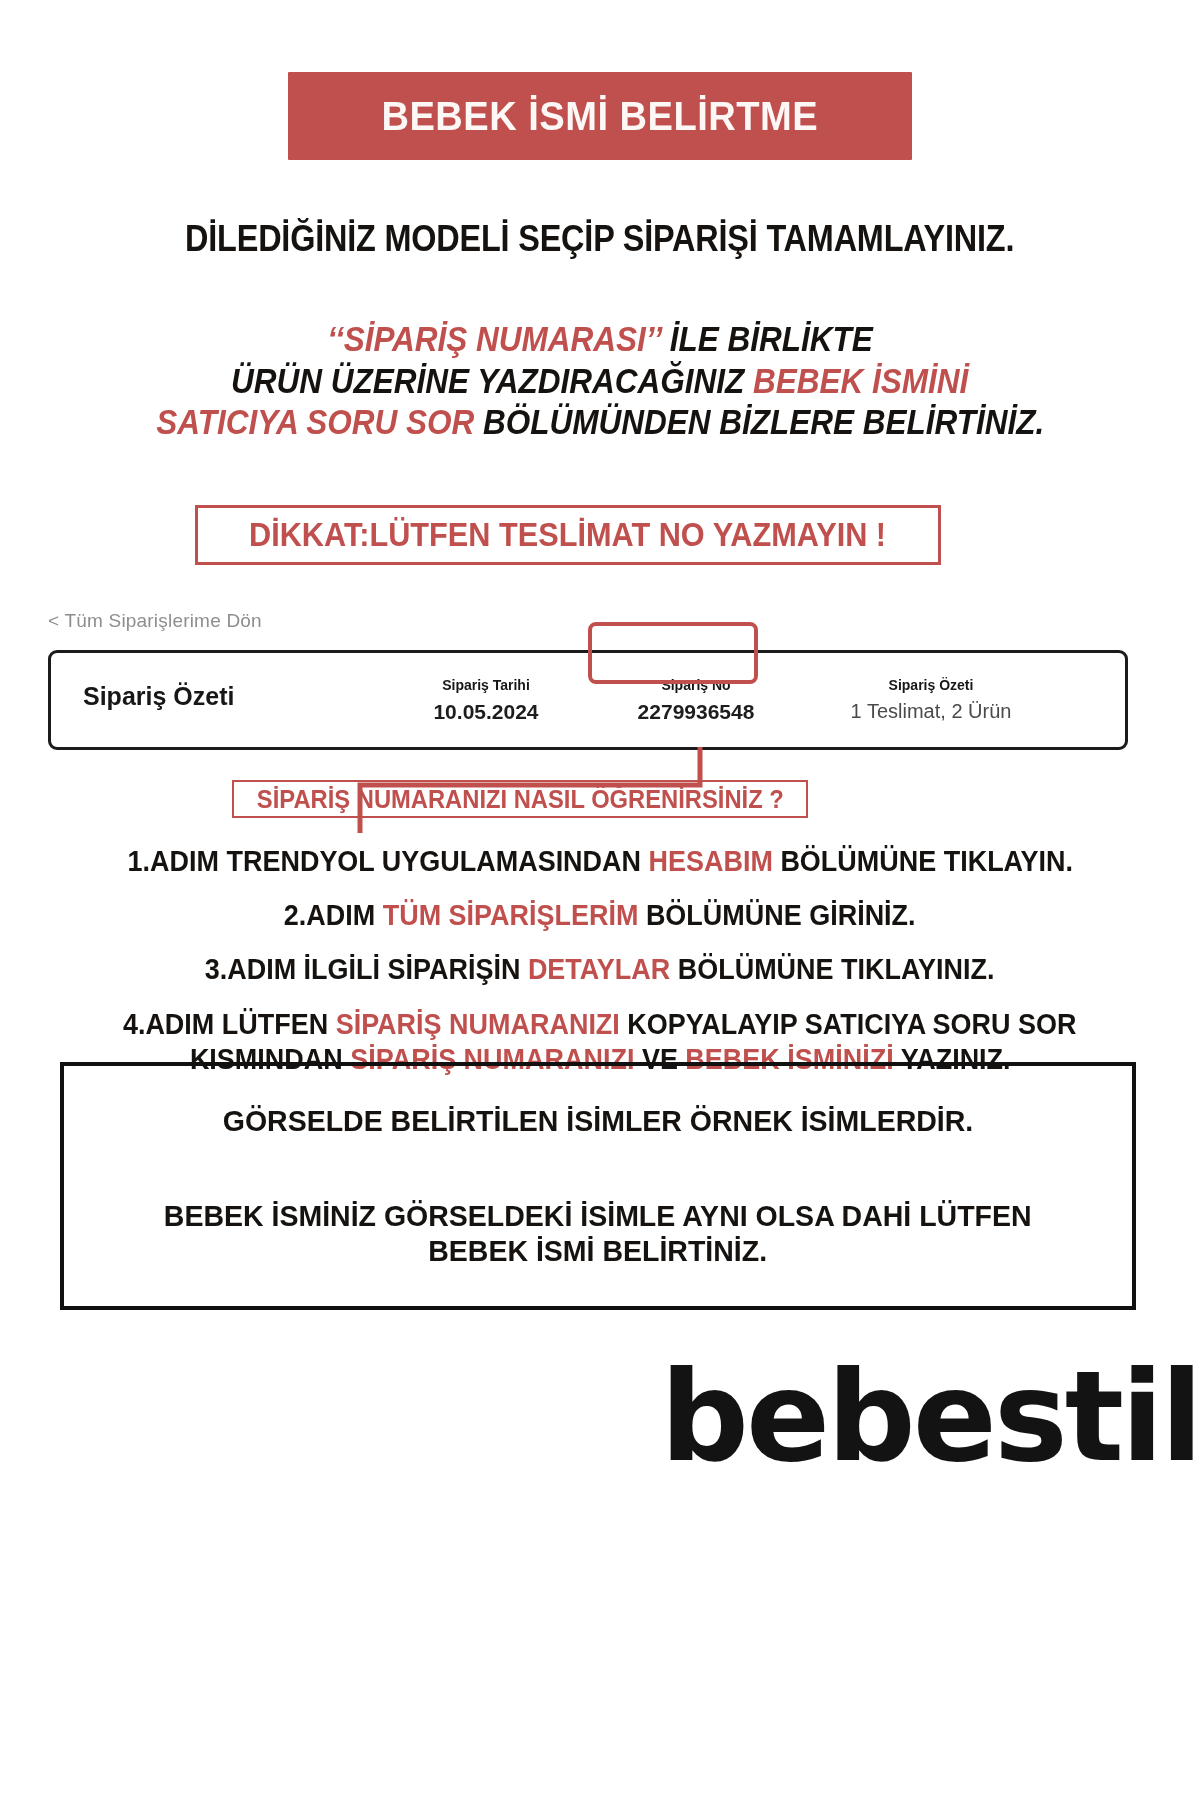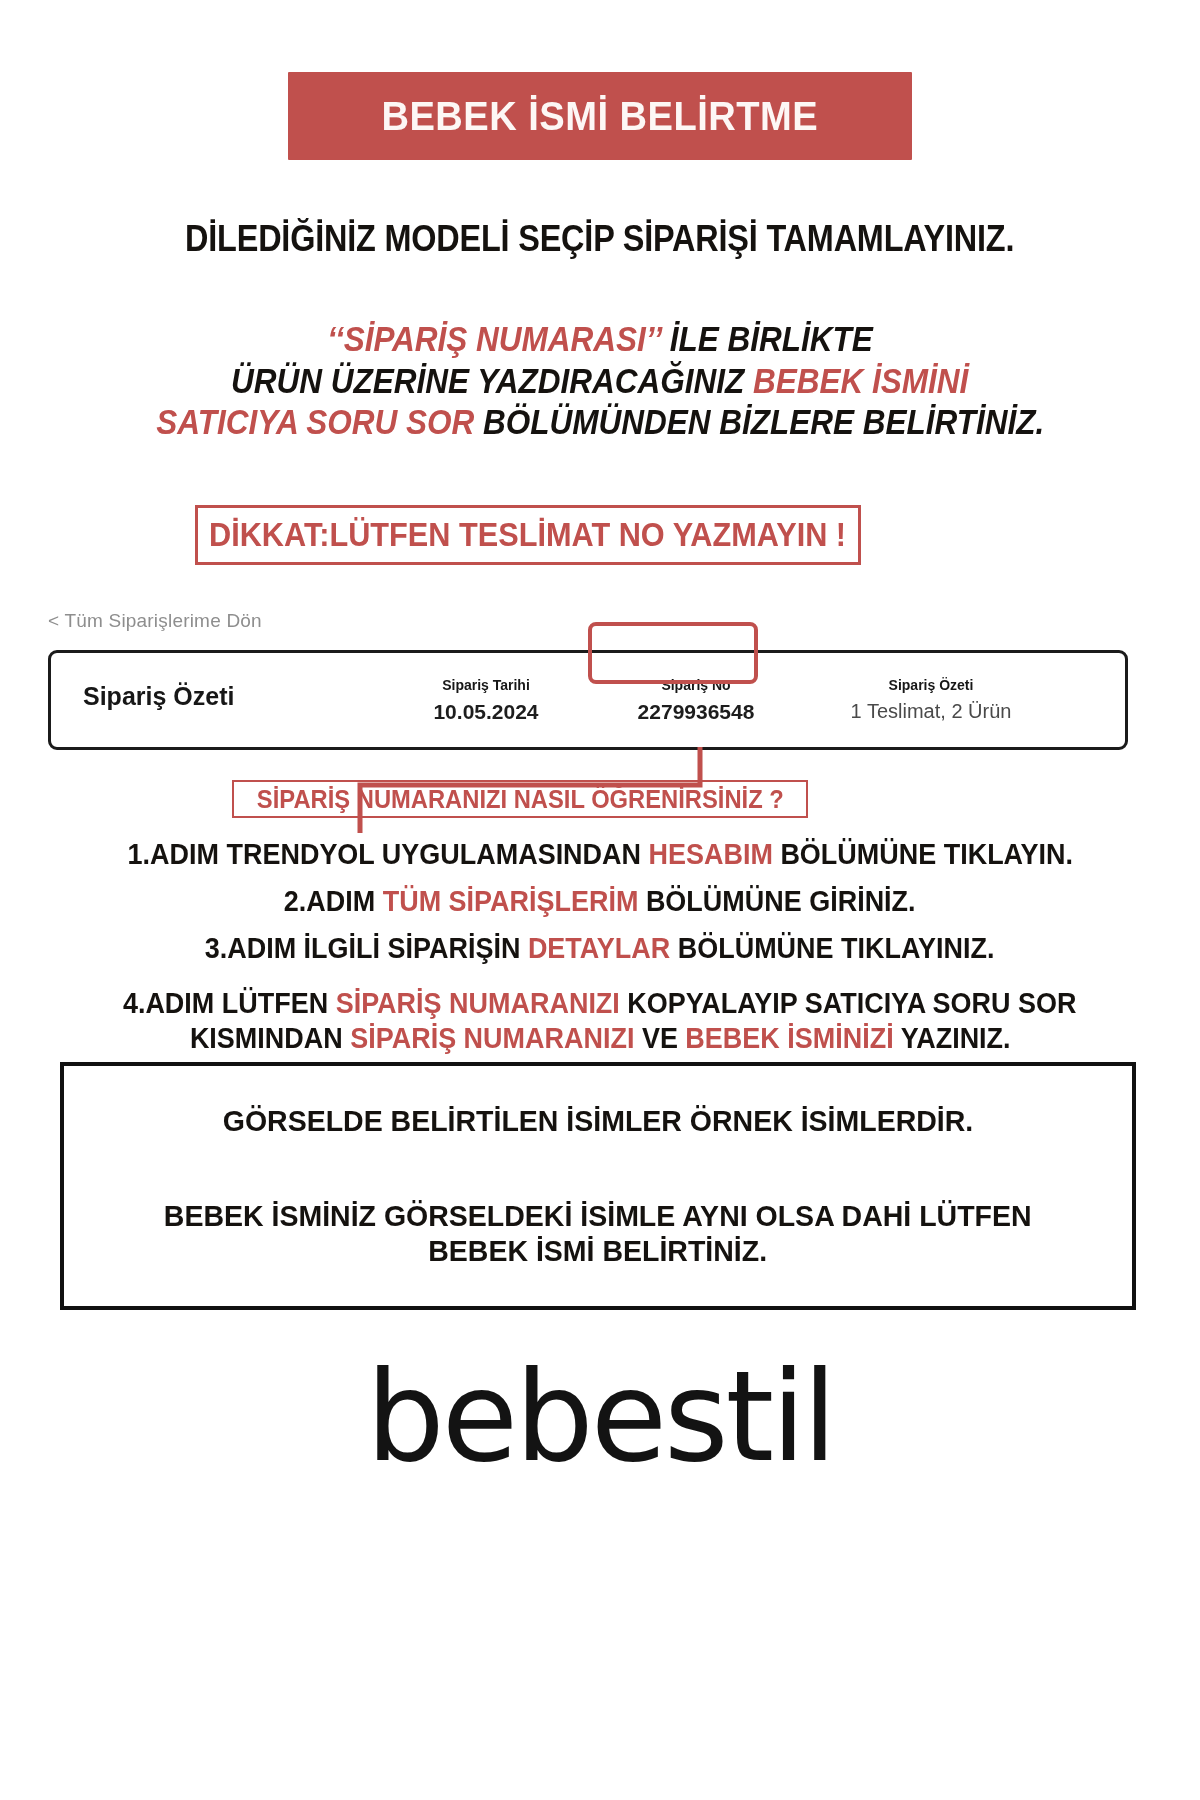--- a/index.html
+++ b/index.html
@@ -58,21 +58,21 @@
   .para .ln1{font-size:35px;}
   .para .ln2{font-size:35px;}
   .para .ln3{font-size:35px;}
   .para .sq{display:inline-block;transform:scaleX(.9);}
   .red{color:#c0504d;}
 
   
   .warnbox{
     position:absolute;
     left:195px;top:505px;
-    width:666px;height:60px;
+    width:746px;height:60px;
     border:3px solid #c0504d;
     display:flex;align-items:center;justify-content:center;
     box-sizing:border-box;
   }
   .warnbox-text{
     color:#c0504d;
     font-size:33px;font-weight:bold;
     transform:scaleX(.93);
     white-space:nowrap;
   }
@@ -147,21 +147,21 @@
     white-space:nowrap;transform:scaleX(.95);
   }
 
   
   .steps{
     position:absolute;
     left:0;top:824px;width:1200px;
     text-align:center;
     color:#15120f;font-weight:bold;
   }
-  .step{display:block;white-space:nowrap;margin-top:14px;font-size:29px;}
+  .step{display:block;white-space:nowrap;margin-top:21px;font-size:29px;}
   .step .sq{display:inline-block;transform:scaleX(.93);}
   .step4{margin-top:22px;}
   .step4 .l2{display:block;margin-top:2px;}
 
   
   .notebox{
     position:absolute;
     left:60px;top:1062px;
     width:1076px;height:248px;
     border:4px solid #111111;
@@ -180,26 +180,26 @@
     text-align:center;line-height:1.18;
     transform:scaleX(.95);
     white-space:nowrap;
   }
   .note-l2 .l{display:block;}
 
   
   .logo{
     position:absolute;
     left:0;top:1345px;width:1200px;
-    text-align:center;
+    text-align:right;
     font-family:"DejaVu Sans", sans-serif;
     font-size:124px;
     color:#131313;
     letter-spacing:-3px;
-    font-weight:normal;
+    font-weight:bold;
   }
 </style>
 </head>
 <body>
 
 <div class="page">
 
   <div class="banner">
     <div class="banner-text">BEBEK İSMİ BELİRTME</div>
   </div>

